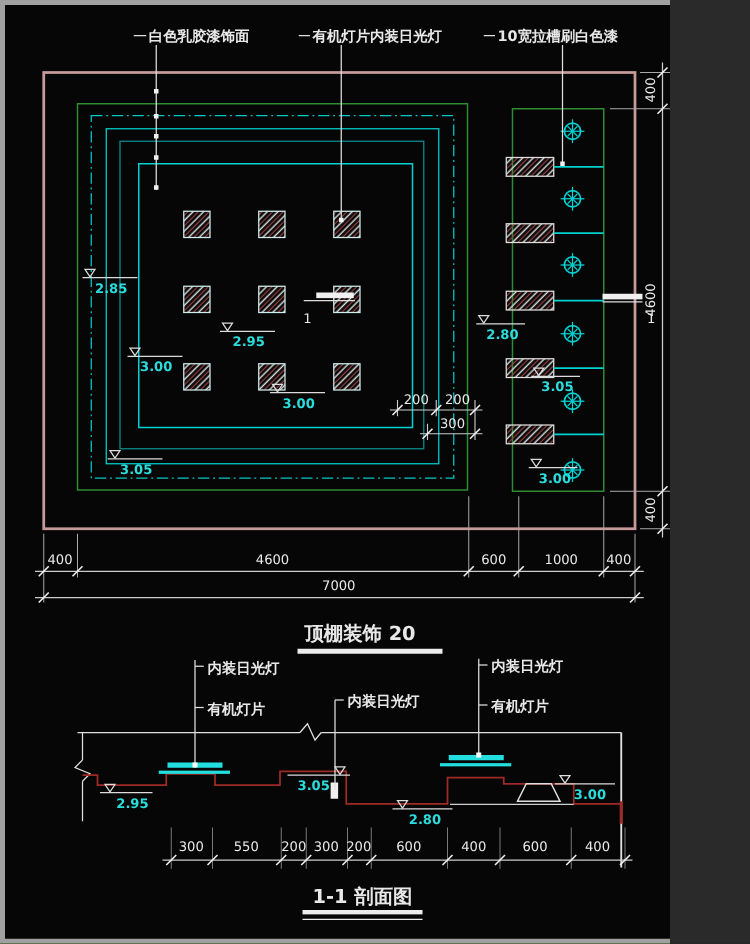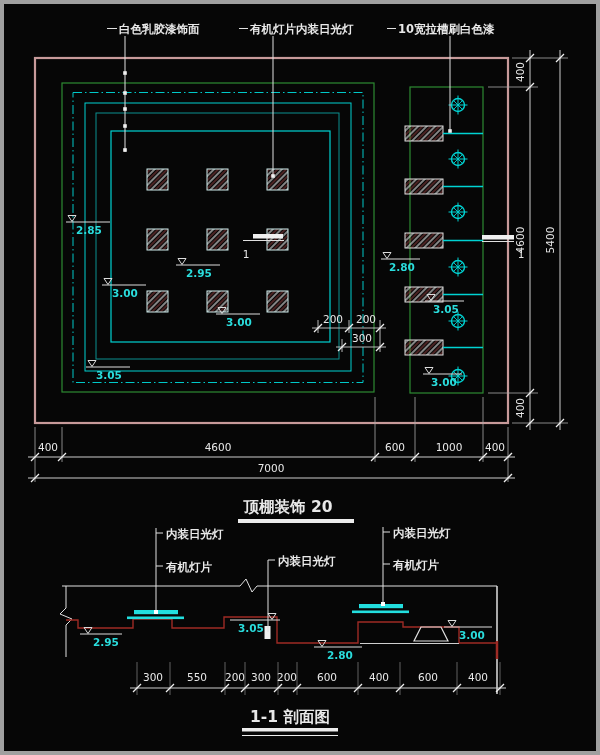--- a/index.html
+++ b/index.html
@@ -1,16 +1,16 @@
 <!DOCTYPE html>
 <html><head>
 <meta charset="utf-8">
 <style>
   html,body{margin:0;padding:0;background:#2a2a2a;}
-  .stage{width:600px;height:755px;position:relative;background:#84cc16;overflow:hidden;}
+  .stage{width:536px;height:755px;position:relative;background:#84cc16;overflow:hidden;}
   svg{display:block;}
   .t{font-family:"DejaVu Sans","Liberation Sans",sans-serif;fill:#e8e8e8;}
   .dim{font-size:10.5px;}
   .cjk{font-size:11.5px;font-weight:bold;}
   .elev{font-size:10.5px;font-weight:bold;fill:#2adcdc;}
   .title{font-size:15.5px;font-weight:bold;}
   .mid{text-anchor:middle;}
 </style>
 </head>
 <body>

